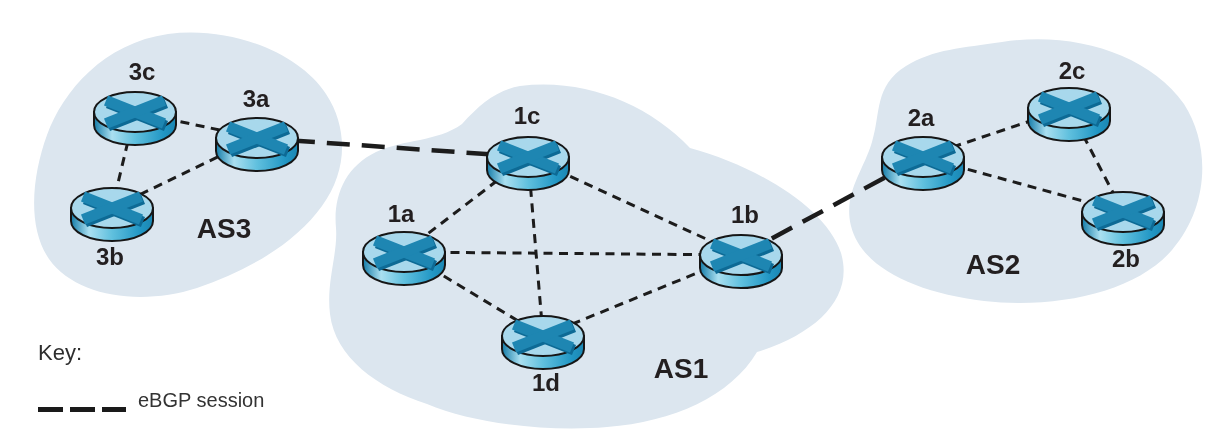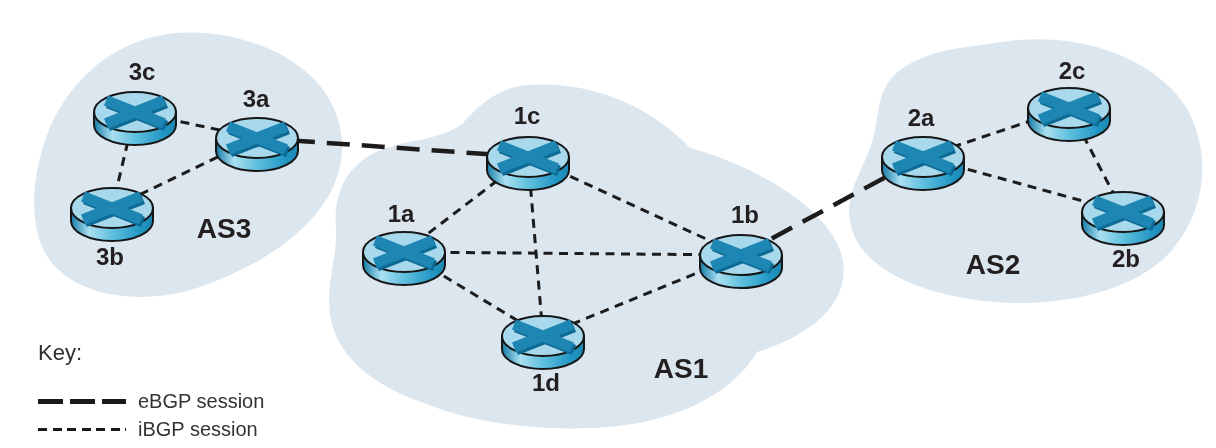--- a/index.html
+++ b/index.html
@@ -30,21 +30,21 @@
     top: 340px;
     color: #2e2e2e;
   }
   .key-title {
     font-size: 22px;
     line-height: 26px;
     margin: 0 0 24px 0;
   }
   .key-row {
     display: flex;
-    align-items: center;
+    align-items: flex-end;
     height: 22px;
     margin-top: 6px;
     font-size: 20px;
     color: #333333;
   }
   .key-row:first-of-type { margin-top: 0; }
   .line-sample { width: 88px; margin-right: 12px; flex: 0 0 auto; }
   .line-sample.ebgp {
     height: 5px;
     background: repeating-linear-gradient(90deg, #1a1a1a 0 25px, transparent 25px 32px);
@@ -179,18 +179,14 @@
         <text x="681" y="378" text-anchor="middle" class="as-label">AS1</text>
         <text x="993" y="274" text-anchor="middle" class="as-label">AS2</text>
       </svg></div>
 
   <div class="key">
     <div class="key-title">Key:</div>
     <div class="key-row">
       <span class="line-sample ebgp"></span>
       <span>eBGP session</span>
     </div>
-    <div class="key-row">
-      <span class="line-sample ibgp"></span>
-      <span>iBGP session</span>
-    </div>
   </div>
 </div>
 
 </body></html>

